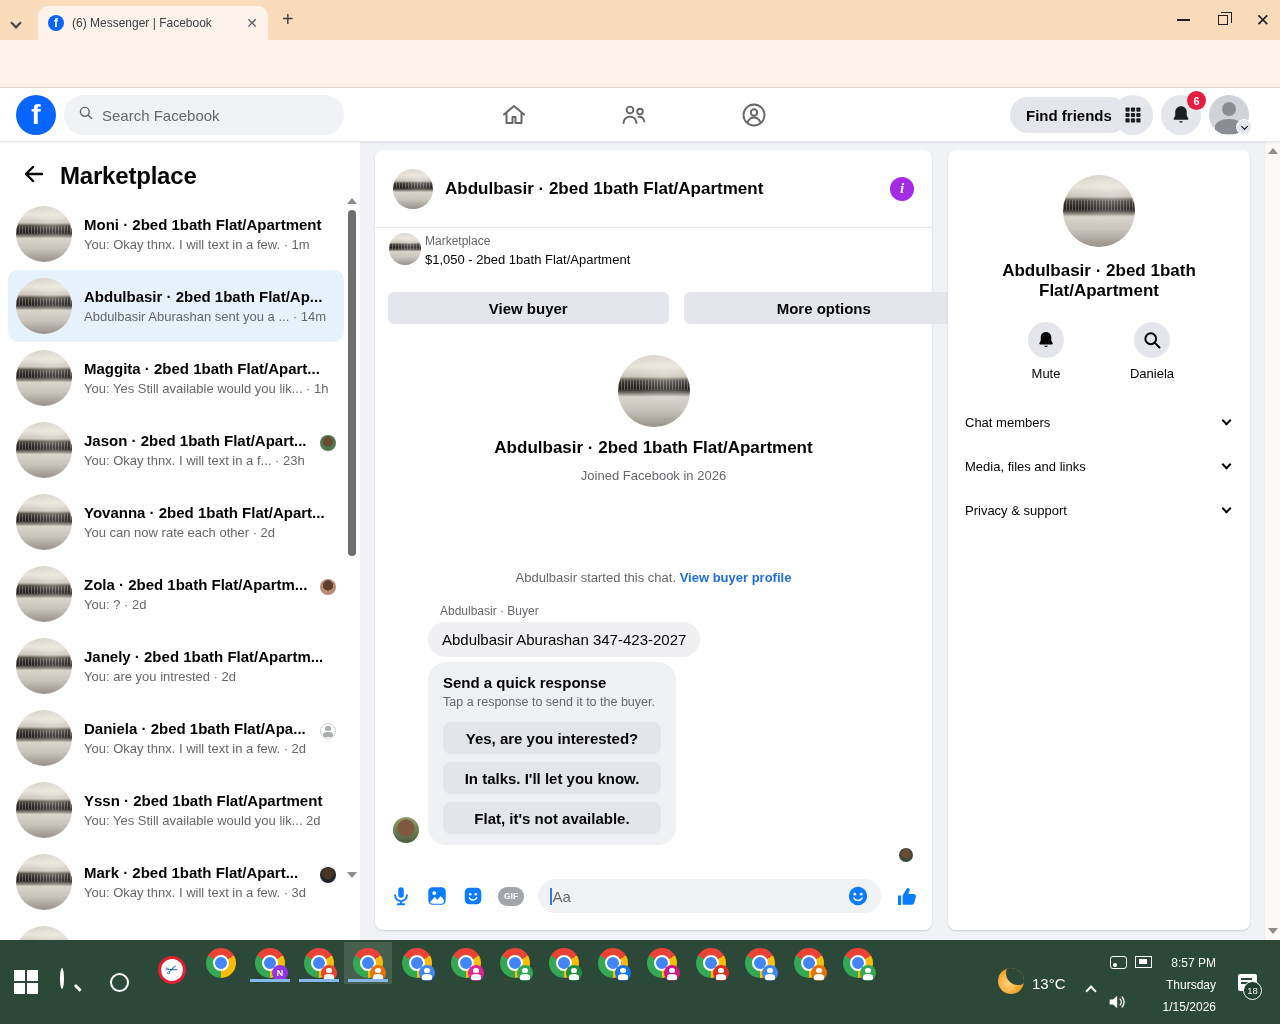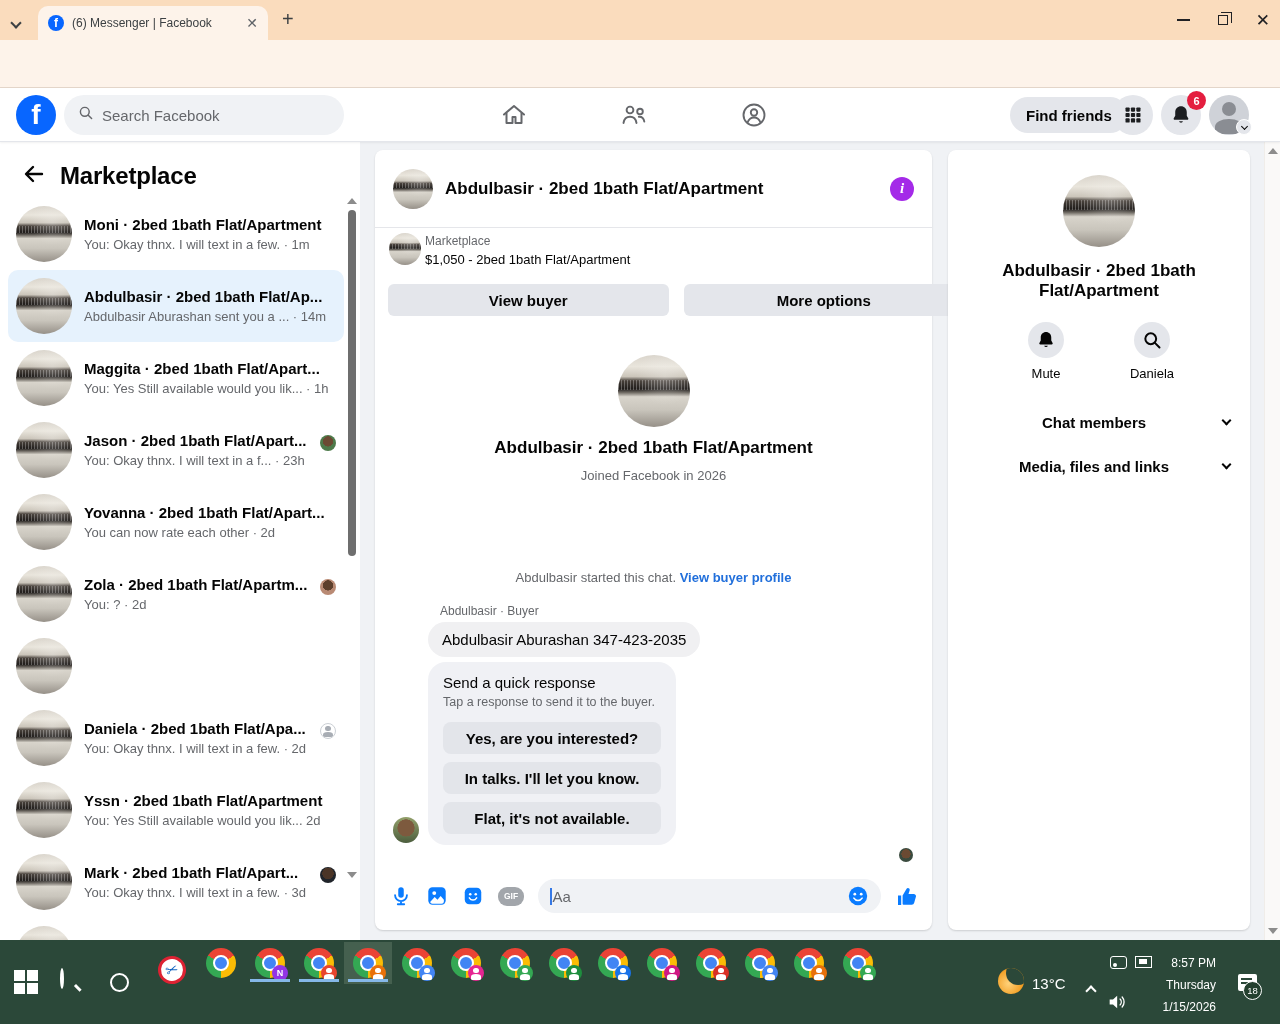--- a/index.html
+++ b/index.html
@@ -84,33 +84,33 @@
   
   .chat-card { position:absolute; left:375px; top:8px; width:557px; height:780px; background:#fff; border-radius:8px; box-shadow:0 1px 2px rgba(0,0,0,.15); }
   .chat-head { position:absolute; left:0; top:0; width:557px; height:78px; border-bottom:1px solid #e5e6ea; display:flex; align-items:center; padding:0 18px; gap:12px; }
   .av40 { width:40px; height:40px; }
   .chat-title { font-size:17px; font-weight:700; flex:1; }
   .info-ic { width:24px; height:24px; border-radius:50%; background:#a42ae8; color:#fff; display:flex; align-items:center; justify-content:center; font-family:"Liberation Serif", serif; font-weight:bold; font-size:15px; font-style:italic; }
   .mk-banner { position:absolute; left:0; top:78px; width:557px; height:90px; }
   .av32 { width:32px; height:32px; }
   .mk-label { position:absolute; left:50px; top:6px; font-size:12px; color:#65676b; }
   .mk-listing { position:absolute; left:50px; top:24px; font-size:13px; color:#050505; }
-  .mk-btnrow { position:absolute; left:13px; top:56px; width:576px; display:flex; gap:15px; }
+  .mk-btnrow { position:absolute; left:13px; top:64px; width:576px; display:flex; gap:15px; }
   .mk-btn { flex:1; height:32px; background:#e4e6eb; border:none; border-radius:6px; font-family:inherit; font-size:15px; font-weight:600; color:#050505; }
   .chat-body { position:absolute; left:0; top:168px; width:557px; height:544px; }
   .profile-block { position:absolute; left:0; top:37px; width:557px; text-align:center; }
   .av72 { width:72px; height:72px; margin:0 auto; }
   .profile-title { font-size:17px; font-weight:700; margin-top:11px; }
   .profile-sub { font-size:13px; color:#65676b; margin-top:10px; }
   .started-line { position:absolute; left:0; top:252px; width:557px; text-align:center; font-size:13px; color:#65676b; }
   .link-blue { color:#216fdb; font-weight:600; }
   .sender-label { position:absolute; left:65px; top:286px; font-size:12px; color:#65676b; }
   .bubble { position:absolute; left:53px; top:304px; height:35px; background:#f0f0f2; border-radius:18px; display:flex; align-items:center; padding:0 14px; font-size:15px; }
   .qr-card { position:absolute; left:53px; top:344px; width:248px; height:183px; background:#f0f1f5; border-radius:18px; padding:12px 15px; }
-  .qr-title { font-size:15px; font-weight:400; }
+  .qr-title { font-size:15px; font-weight:700; }
   .qr-sub { font-size:12.5px; color:#65676b; margin-top:4px; }
   .qr-btn { display:block; width:100%; height:32px; margin-top:8px; background:#e3e5ea; border:none; border-radius:8px; font-family:inherit; font-size:15px; font-weight:600; color:#050505; }
   .qr-btn.first { margin-top:13px; }
   .mini-av { position:absolute; left:18px; top:499px; width:26px; height:26px; border-radius:50%;
     background:radial-gradient(circle at 50% 42%, #7d5a3e 0 42%, transparent 44%), linear-gradient(180deg,#93a06b,#4c5e3e); }
   .seen-av { position:absolute; left:524px; top:530px; width:14px; height:14px; border-radius:50%;
     background:radial-gradient(circle at 50% 42%, #6b4a33 0 42%, #3a4a3e 44%); }
   .composer { position:absolute; left:0; top:712px; width:557px; height:68px; display:flex; align-items:center; padding:0 15px; gap:14px; }
   .comp-ic { width:22px; height:22px; flex:none; }
   .gif-pill { width:26px; height:19px; border-radius:9px; background:#a2a6ab; color:#fff; font-size:8.5px; font-weight:bold; display:flex; align-items:center; justify-content:center; flex:none; }
@@ -121,21 +121,21 @@
 
   
   .detail-card { position:absolute; left:948px; top:8px; width:302px; height:780px; background:#fff; border-radius:8px; box-shadow:0 1px 2px rgba(0,0,0,.15); }
   .detail-title { width:210px; margin:14px auto 0; text-align:center; font-size:17px; font-weight:700; line-height:20px; }
   .d-actions { position:absolute; left:0; top:172px; width:302px; display:flex; justify-content:center; gap:36px; }
   .d-act { width:70px; text-align:center; }
   .d-circ { width:36px; height:36px; border-radius:50%; background:#e4e6eb; margin:0 auto; display:flex; align-items:center; justify-content:center; }
   .d-lbl { font-size:13px; color:#050505; margin-top:8px; }
   .d-sections { position:absolute; left:0; top:250px; width:302px; }
   .d-row { height:44px; display:flex; align-items:center; padding:0 20px 0 17px; }
-  .d-row span { flex:1; font-size:15px; font-weight:700;text-align:center; }
+  .d-row span { flex:1; font-size:13px; font-weight:400; }
   .d-row .chev { border-color:#050505; border-width:2px; width:7px; height:7px; margin-top:-4px; }
 
   
   .page-scroll { position:absolute; left:1264px; top:0; width:16px; height:798px; background:#faf9f8; border-left:1px solid #f0ede9; }
   .page-scroll .tri { left:3px; }
 
   
   .taskbar { position:absolute; left:0; top:940px; width:1280px; height:84px; background:#2b4839; }
   .start { position:absolute; left:14px; top:30px; width:24px; height:24px; display:grid; grid-template-columns:11px 11px; grid-template-rows:11px 11px; gap:2px; }
   .start i { background:#fff; }
@@ -339,20 +339,24 @@
       <div class="convo" style="top:362px">
         <div class="kitchen av56"></div>
         <div class="convo-text">
             <div class="convo-name">Zola · 2bed 1bath Flat/Apartm...</div>
             <div class="convo-preview">You: ? · 2d</div>
           </div>
         <div class="receipt rc-tan"></div>
       </div>
       <div class="convo" style="top:434px">
         <div class="kitchen av56"></div>
+        <div class="convo-text">
+            <div class="convo-name">Janely · 2bed 1bath Flat/Apartm...</div>
+            <div class="convo-preview">You: are you intrested · 2d</div>
+          </div>
       </div>
       <div class="convo" style="top:506px">
         <div class="kitchen av56"></div>
         <div class="convo-text">
             <div class="convo-name">Daniela · 2bed 1bath Flat/Apa...</div>
             <div class="convo-preview">You: Okay thnx. I will text in a few. · 2d</div>
           </div>
         <div class="receipt rc-gray">
             <span class="pg"></span>
           </div>
@@ -403,21 +407,21 @@
       <div class="profile-block">
         <div class="kitchen av72"></div>
         <div class="profile-title">Abdulbasir · 2bed 1bath Flat/Apartment</div>
         <div class="profile-sub">Joined Facebook in 2026</div>
       </div>
       <div class="started-line">
         <span>Abdulbasir started this chat.</span>
         <span class="link-blue">View buyer profile</span>
       </div>
       <div class="sender-label">Abdulbasir · Buyer</div>
-      <div class="bubble">Abdulbasir Aburashan 347-423-2035</div>
+      <div class="bubble">Abdulbasir Aburashan 347-423-2027</div>
       <div class="qr-card">
         <div class="qr-title">Send a quick response</div>
         <div class="qr-sub">Tap a response to send it to the buyer.</div>
         <button class="qr-btn first">Yes, are you interested?</button>
         <button class="qr-btn">In talks. I'll let you know.</button>
         <button class="qr-btn">Flat, it's not available.</button>
       </div>
       <div class="mini-av"></div>
       <div class="seen-av"></div>
     </div>
@@ -487,20 +491,24 @@
         <div class="d-lbl">Daniela</div>
       </div>
     </div>
     <div class="d-sections">
       <div class="d-row">
           <span>Chat members</span>
           <i class="chev"></i>
         </div>
       <div class="d-row">
           <span>Media, files and links</span>
+          <i class="chev"></i>
+        </div>
+      <div class="d-row">
+          <span>Privacy &amp; support</span>
           <i class="chev"></i>
         </div>
     </div>
   </aside>
 
   <div class="page-scroll">
     <span class="tri up" style="top:6px"></span>
     <span class="tri down" style="top:786px"></span>
   </div>
 </div>

